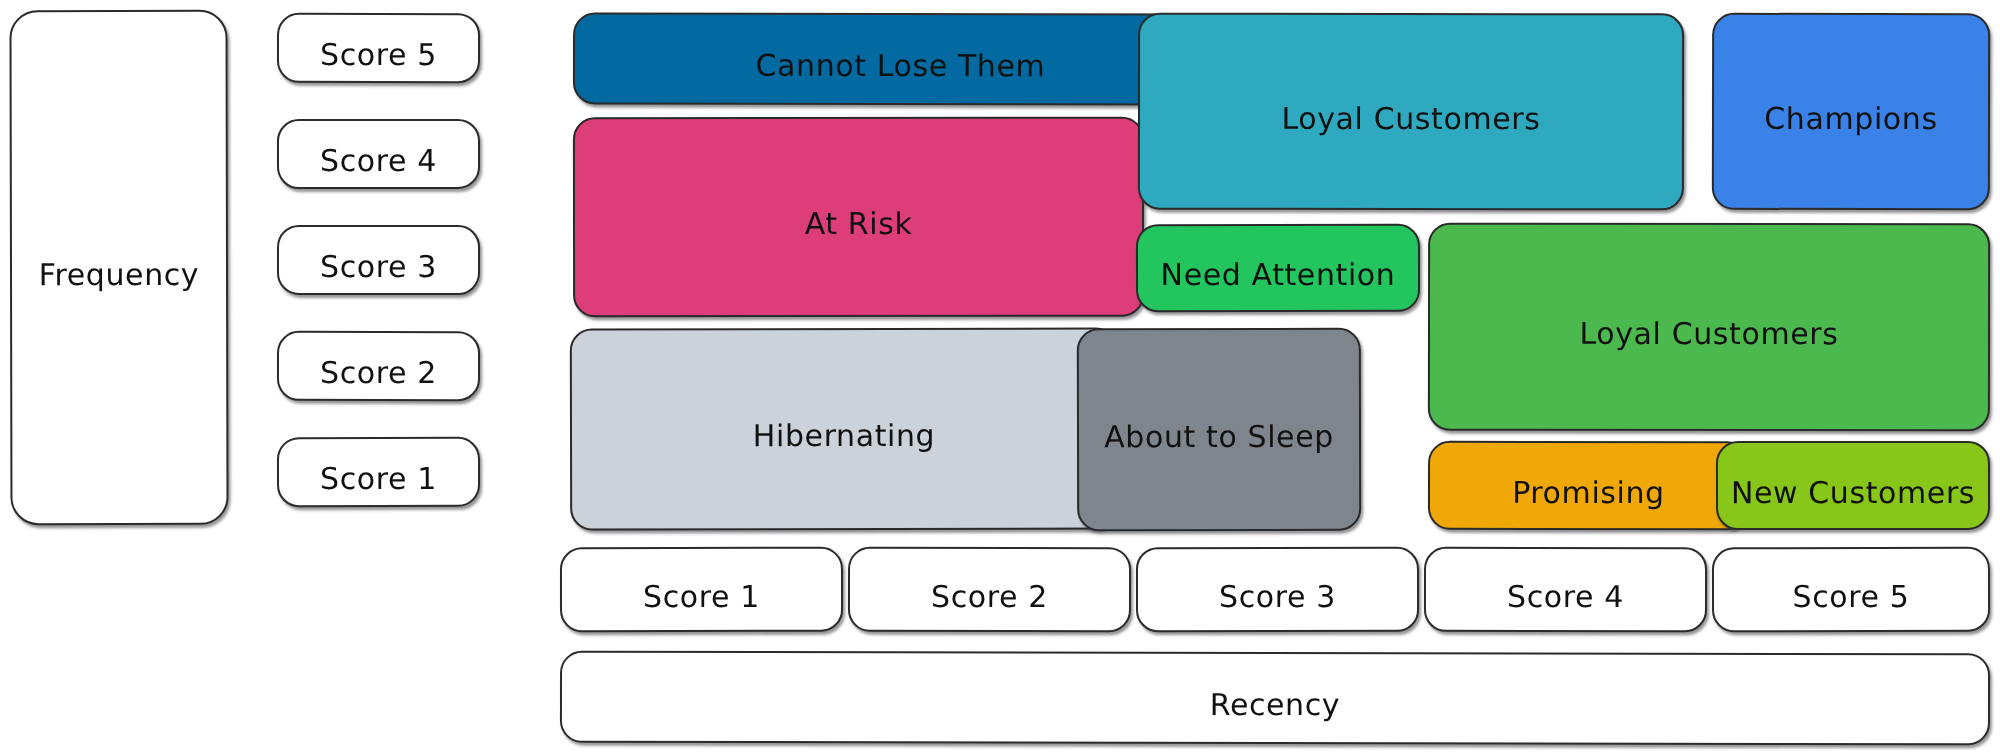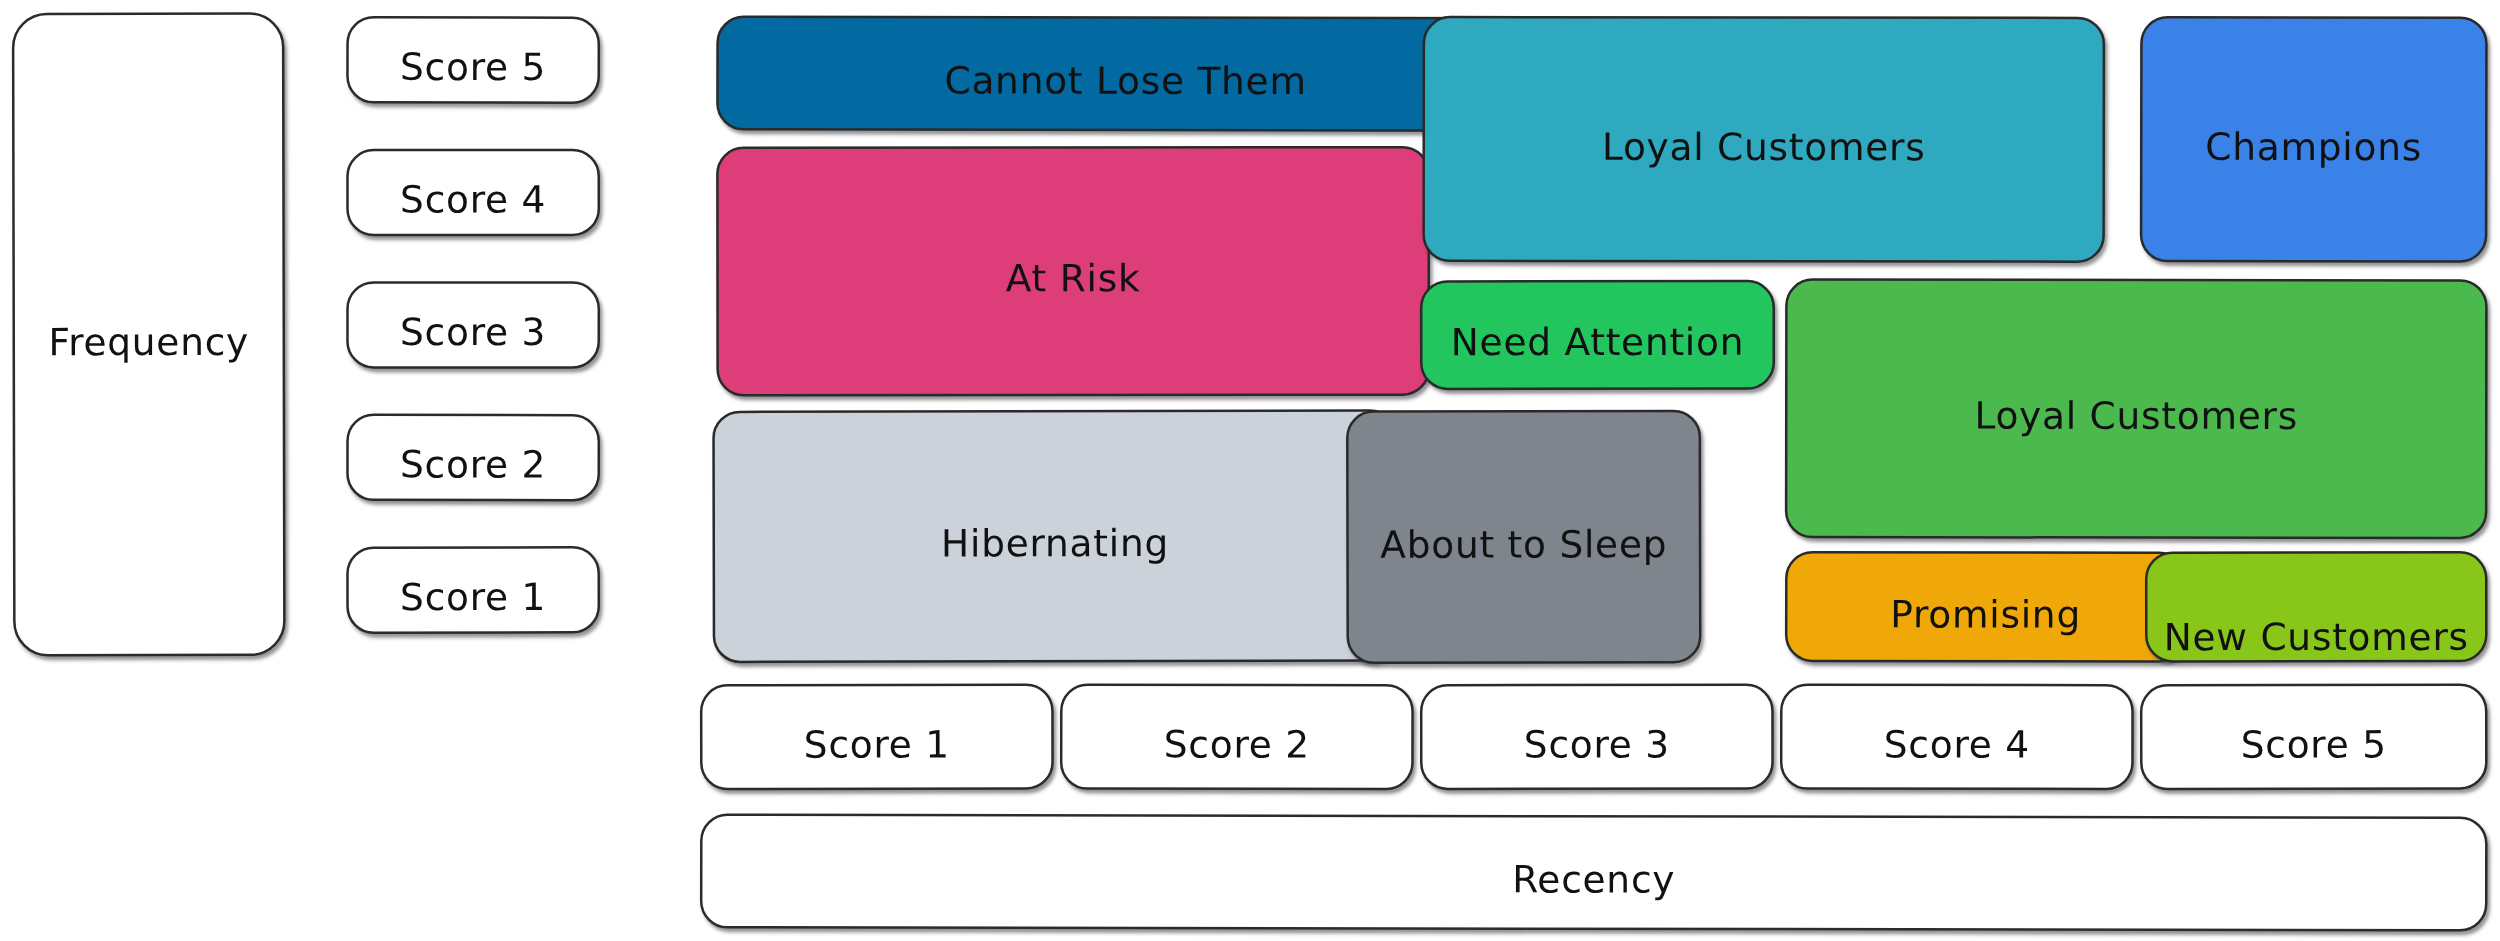--- a/index.html
+++ b/index.html
@@ -112,21 +112,21 @@
   </div>
 
   <div class="box seg w4" style="left:1428px; top:223px; width:562px; height:208px; background:#4cb94f;">
     <span class="lbl">Loyal Customers</span>
   </div>
 
   <div class="box seg w2" style="left:1428px; top:441px; width:321px; height:89px; background:#f0a808;">
     <span class="lbl">Promising</span>
   </div>
 
-  <div class="box seg w3" style="left:1716px; top:441px; width:274px; height:89px; background:#88c61a;align-items:flex-end;">
+  <div class="box seg w3" style="left:1716px; top:441px; width:274px; height:89px; background:#88c61a;">
     <span class="lbl">New Customers</span>
   </div>
 
   <div class="box axis w1" style="left:560px; top:547px; width:283px; height:85px;">
     <span class="lbl">Score 1</span>
   </div>
   <div class="box axis w2" style="left:848px; top:547px; width:283px; height:85px;">
     <span class="lbl">Score 2</span>
   </div>
   <div class="box axis w3" style="left:1136px; top:547px; width:283px; height:85px;">

